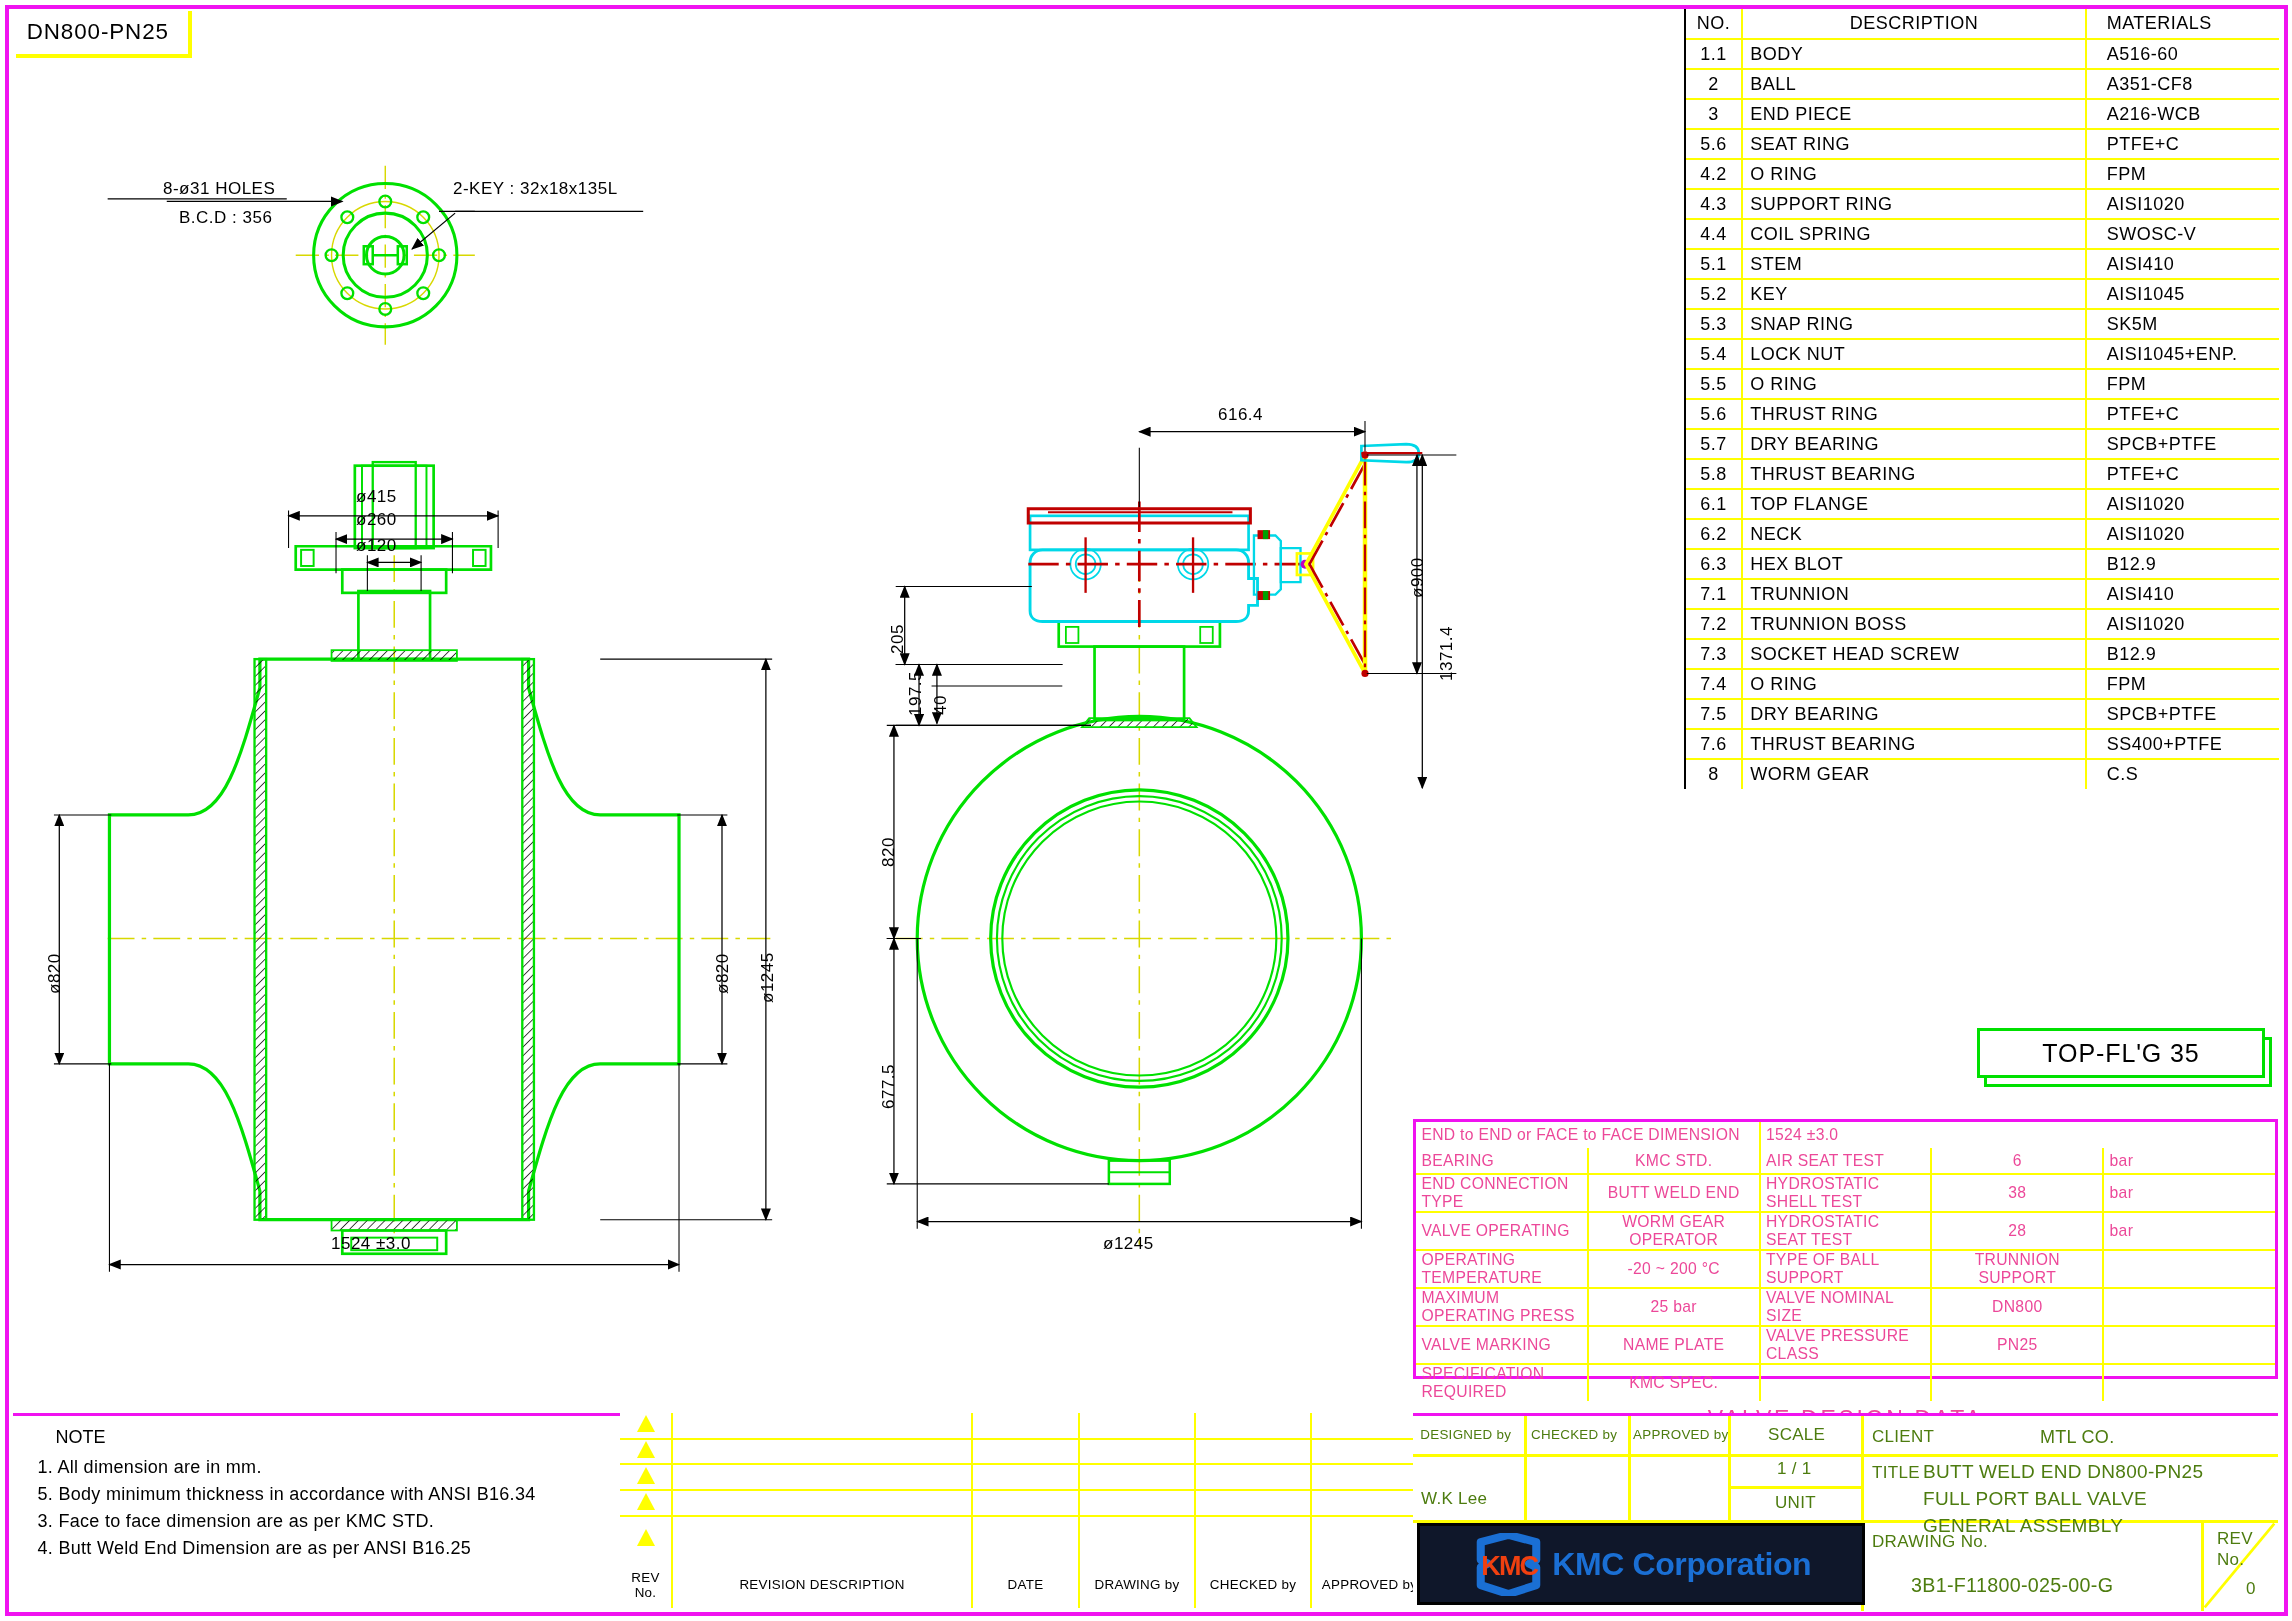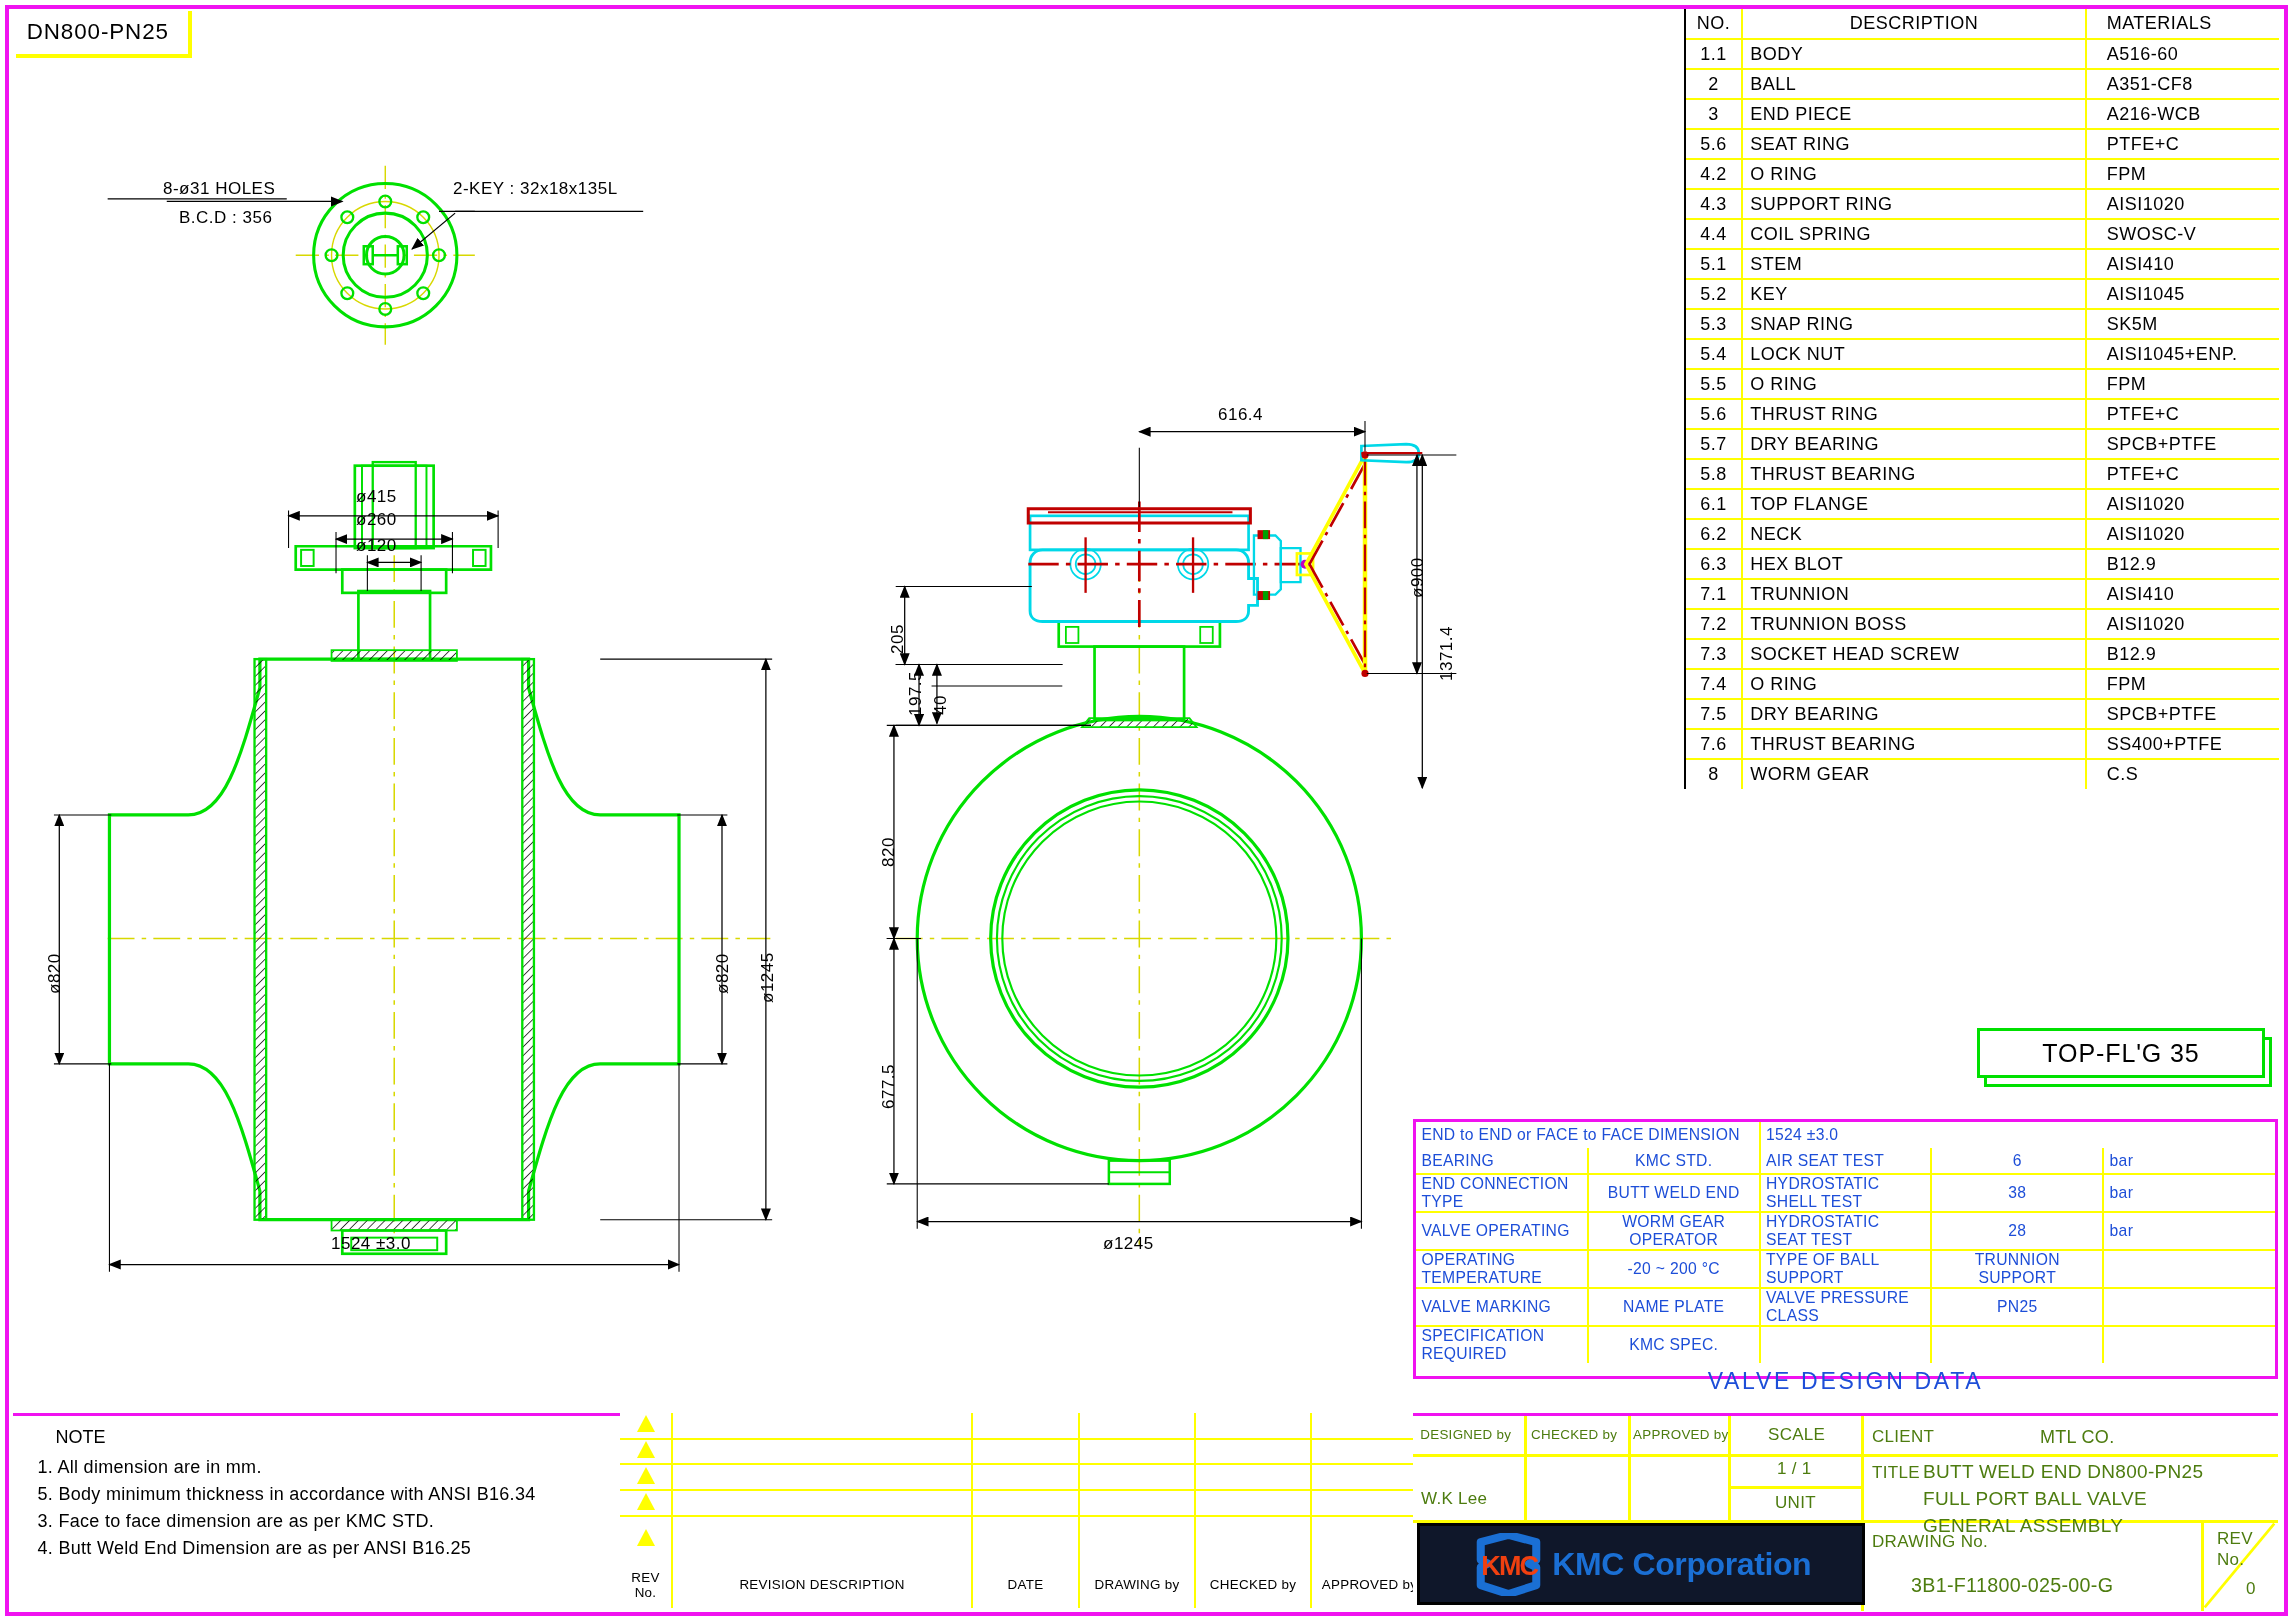--- a/index.html
+++ b/index.html
@@ -62,21 +62,21 @@
   }
 
   
   #vdd{
     position:absolute; left:1413px; top:1119px; width:865px; height:260px;
     border:3.6px solid #f012f0; background:#fff;
   }
   #vdd table{ border-collapse:collapse; width:100%; table-layout:fixed; height:100%; }
   #vdd td{
     border-bottom:2.7px solid #ffff00; border-right:2.7px solid #ffff00;
-    font-size:15.7px; color:#1d4ed8; height:26px; padding:0 5.4px; letter-spacing:0.3px;
+    font-size:15.7px; color:#ec4899; height:26px; padding:0 5.4px; letter-spacing:0.3px;
   }
   #vdd tr:last-child td{ border-bottom:0;}
   #vdd td:last-child{ border-right:0;}
   .c-ctr{ text-align:center; }
   .c-lft{ text-align:left; }
   #vdd .title-row td{ font-size:23px; text-align:center; letter-spacing:2.7px; height:36px; border-right:0;}
 
   
   #notes{
     position:absolute; left:12.5px; top:1413px; width:607px; height:195px;
@@ -539,20 +539,27 @@
             <td class="c-ctr" style="width: 206px;">WORM GEAR OPERATOR</td>
             <td class="c-lft" style="width: 224px;">HYDROSTATIC SEAT TEST</td>
             <td class="c-ctr" style="width: 121px;">28</td>
             <td class="c-lft" style="width: 72px;">bar</td>
           </tr>
           <tr>
             <td class="c-lft" style="width: 228px;">OPERATING TEMPERATURE</td>
             <td class="c-ctr" style="width: 206px;">-20 ~ 200  °C</td>
             <td class="c-lft" style="width: 224px;">TYPE OF BALL SUPPORT</td>
             <td class="c-ctr" style="width: 121px;">TRUNNION SUPPORT</td>
+            <td class="c-lft" style="width: 72px;"></td>
+          </tr>
+          <tr>
+            <td class="c-lft" style="width: 228px;">MAXIMUM OPERATING PRESS</td>
+            <td class="c-ctr" style="width: 206px;">25      bar</td>
+            <td class="c-lft" style="width: 224px;">VALVE NOMINAL SIZE</td>
+            <td class="c-ctr" style="width: 121px;">DN800</td>
             <td class="c-lft" style="width: 72px;"></td>
           </tr>
           <tr>
             <td class="c-lft" style="width: 228px;">VALVE MARKING</td>
             <td class="c-ctr" style="width: 206px;">NAME PLATE</td>
             <td class="c-lft" style="width: 224px;">VALVE PRESSURE CLASS</td>
             <td class="c-ctr" style="width: 121px;">PN25</td>
             <td class="c-lft" style="width: 72px;"></td>
           </tr>
           <tr>

